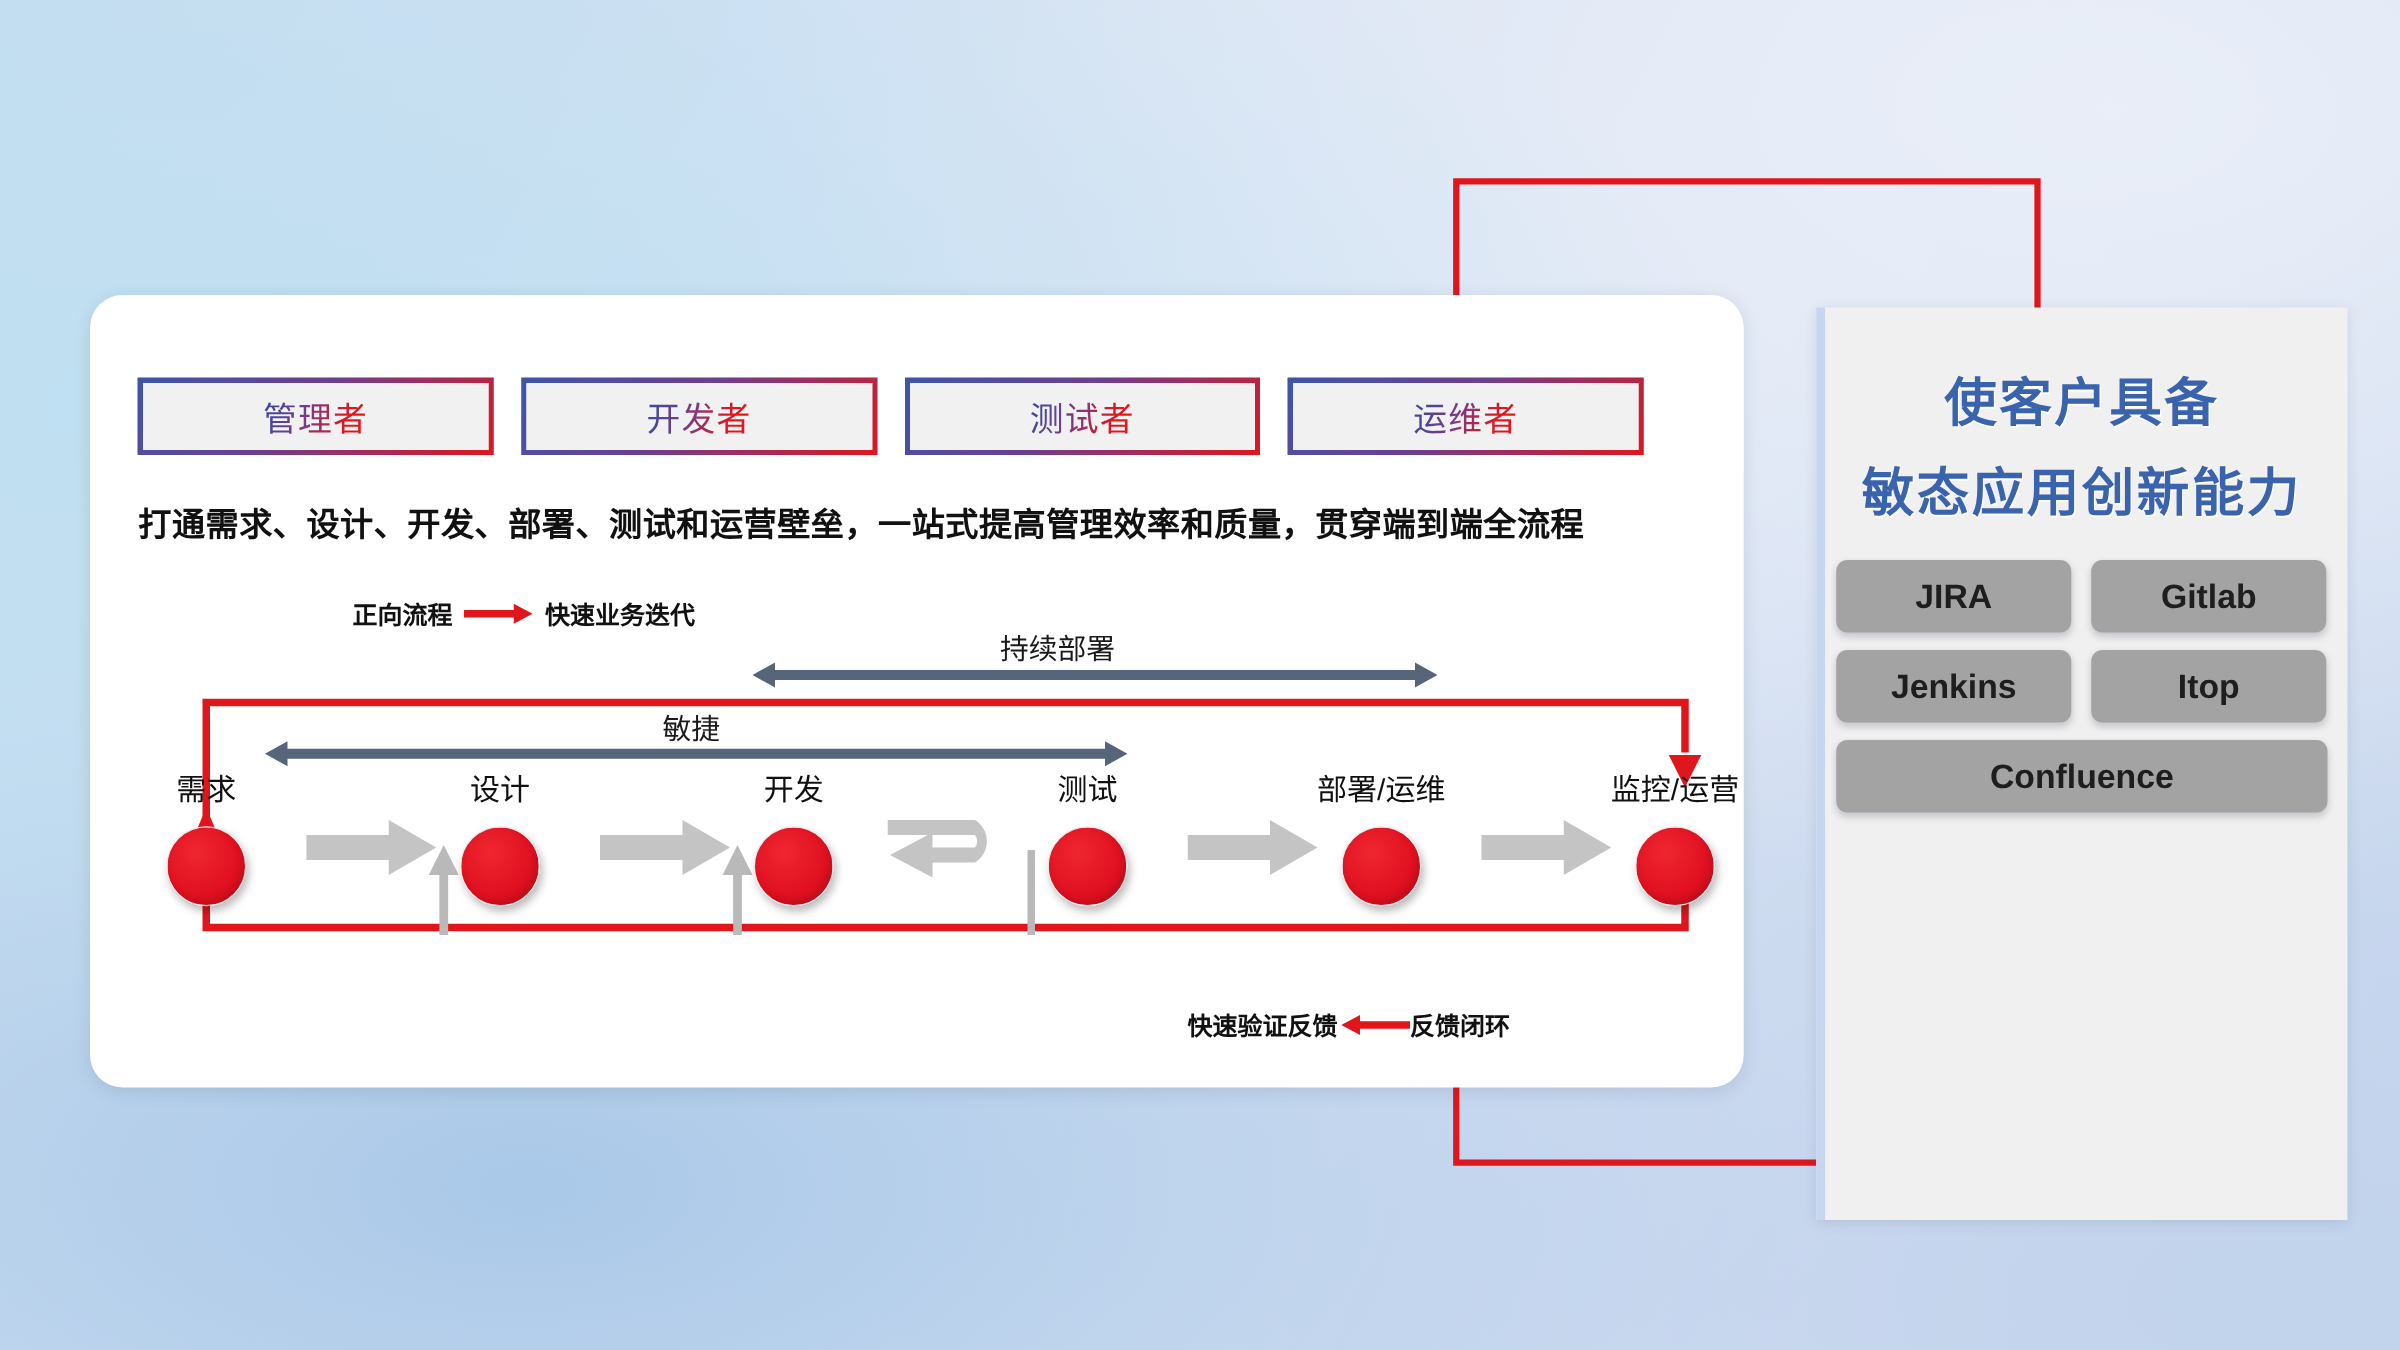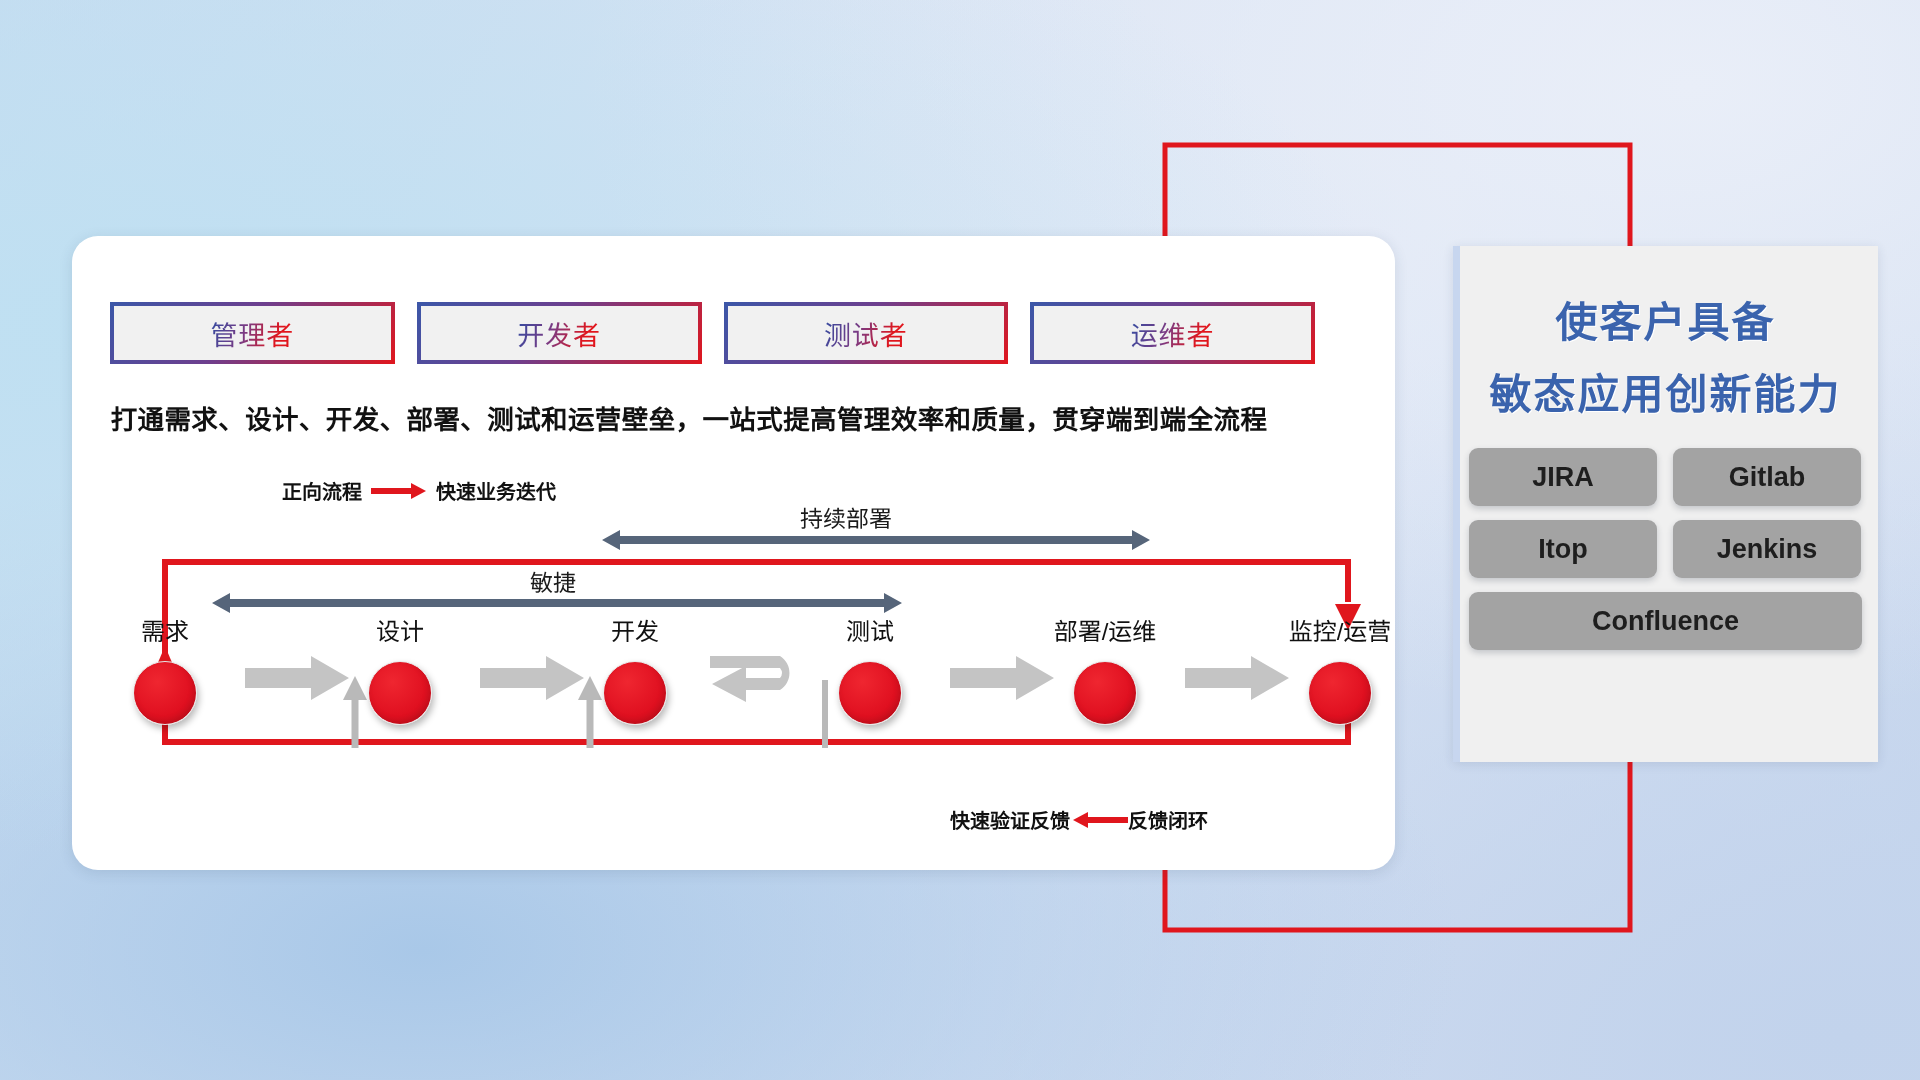--- a/index.html
+++ b/index.html
@@ -154,21 +154,21 @@
   }
 
   .gray-arrow { position: absolute; }
 
   
   #right-panel {
     position: absolute;
     left: 1453px;
     top: 246px;
     width: 425px;
-    height: 516px;
+    height: 730px;
     background: #f0f0f0;
     box-shadow: 0 2px 10px rgba(40,60,90,.12);
   }
   #right-panel::before {
     content: "";
     position: absolute;
     left: 0; top: 0; bottom: 0;
     width: 7px;
     background: #c7d6ef;
   }
@@ -338,24 +338,24 @@
     <div class="panel-title" id="panel-title-2">敏态应用创新能力</div>
 
     <div id="tool-grid">
       <div class="tool-pill">
         <span>JIRA</span>
       </div>
       <div class="tool-pill">
         <span>Gitlab</span>
       </div>
       <div class="tool-pill">
+        <span>Jenkins</span>
+      </div>
+      <div class="tool-pill">
         <span>Itop</span>
-      </div>
-      <div class="tool-pill">
-        <span>Jenkins</span>
       </div>
       <div class="tool-pill wide">
         <span>Confluence</span>
       </div>
     </div>
   </div>
 
 </div>
 
 </body></html>

